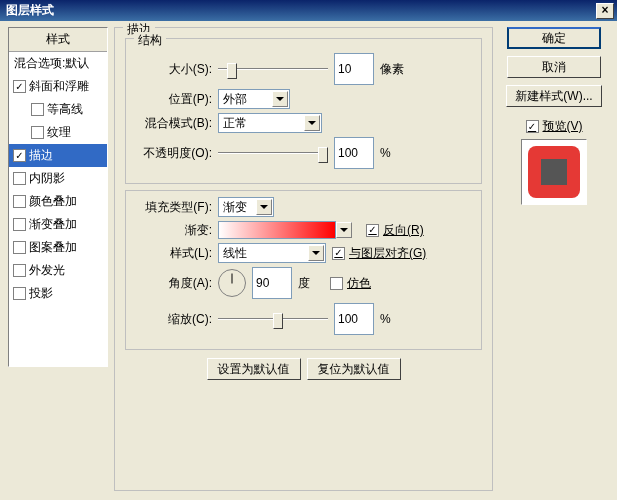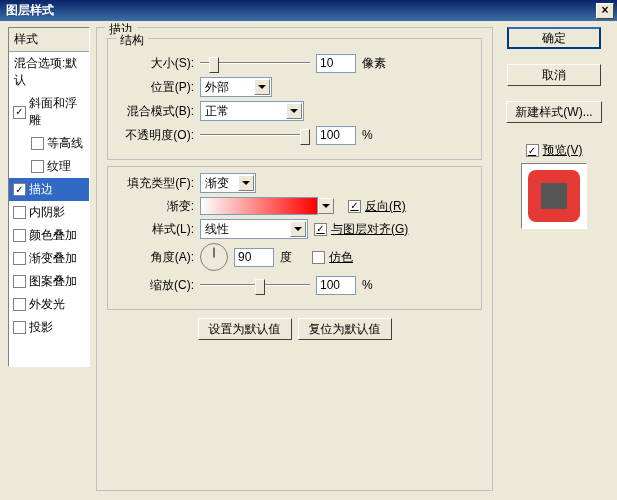--- a/index.html
+++ b/index.html
@@ -2,49 +2,49 @@
 <html><head>
 <meta charset="utf-8">
 <style>
 * { box-sizing: border-box; font-family: "SimSun", "Microsoft YaHei", sans-serif; font-size: 12px; }
 body { margin: 0; background: #ece9d8; width: 617px; height: 500px; overflow: hidden; }
 .titlebar { background: linear-gradient(#0a246a, #3b6ea5); height: 21px; display: flex; align-items: center; padding-left: 6px; color: #fff; font-weight: bold; }
 .titlebar .spacer { flex: 1; }
 .close-btn { width: 18px; height: 16px; background: #ece9d8; border: 1px solid #fff; border-right-color:#404040; border-bottom-color:#404040; margin-right: 3px; text-align: center; line-height: 13px; color:#000; font-weight:bold; font-family: Arial; cursor:pointer; }
 .content { padding: 6px 8px 8px 8px; background: #ece9d8; }
 .columns { display: flex; gap: 6px; }
-.left { width: 82px; }
+.left { width: 100px; text-align: center; }
 .middle { flex: 1; }
 .right { width: 110px; display:flex; flex-direction:column; align-items:center; }
 
 .listbox { border: 1px solid #808080; border-right-color:#fff; border-bottom-color:#fff; background:#fff; height: 340px; }
 .listbox .hdr { background:#ece9d8; border-bottom:1px solid #a0a0a0; padding:3px 5px; }
 .listbox .item { padding:3px 2px 3px 4px; display:flex; align-items:center; gap:3px; }
 .listbox .item.sub { padding-left: 22px; }
 .listbox .item.sel { background:#316ac5; color:#fff; }
 .listbox .item.nochk { padding-left: 5px; }
 .chk { width:13px; height:13px; border:1px solid #808080; background:#fff; display:inline-flex; align-items:center; justify-content:center; font-size:10px; line-height:10px; color:#000; cursor:pointer; flex-shrink:0; }
 .chk.checked::before { content:"✓"; }
 
 .groupbox { border:1px solid #bfbfbf; border-radius:0; position:relative; padding:10px 10px 10px 10px; margin-bottom:6px; }
 .groupbox > .legend { position:absolute; top:-7px; left:8px; background:#ece9d8; padding:0 4px; }
 
 .row { display:flex; align-items:center; margin:4px 0; gap:6px; }
 .lbl { width:76px; text-align:right; }
 .slider { flex:0 0 auto; width:110px; height:20px; position:relative; }
 .slider .track { position:absolute; top:9px; left:0; right:0; height:2px; background:#808080; border-bottom:1px solid #fff; }
 .slider .thumb { position:absolute; top:4px; width:10px; height:16px; background:#ece9d8; border:1px solid #404040; border-top-color:#fff; border-left-color:#fff; cursor:pointer; }
-.numbox { width:40px; height:19px; border:1px solid #7f9db9; background:#fff; padding:1px 3px; }
+.numbox { width:40px; height:32px; border:1px solid #7f9db9; background:#fff; padding:1px 3px; }
 .unit { }
 
 .dropdown { height:20px; border:1px solid #7f9db9; background:#fff; display:flex; align-items:center; padding-left:4px; position:relative; cursor:pointer; }
 .dropdown .arrow { position:absolute; right:1px; top:1px; width:16px; height:16px; background:#ece9d8; border:1px solid #fff; border-right-color:#808080; border-bottom-color:#808080; display:flex; align-items:center; justify-content:center; }
 .dropdown .arrow::after { content:""; border-left:4px solid transparent; border-right:4px solid transparent; border-top:4px solid #000; }
 
-.btn { min-width:94px; height:22px; background:#ece9d8; border:1px solid #404040; border-top-color:#fff; border-left-color:#fff; padding:2px 8px; margin-bottom:15px; cursor:pointer; text-align:center; }
+.btn { min-width:94px; height:22px; background:#ece9d8; border:1px solid #404040; border-top-color:#fff; border-left-color:#fff; padding:2px 8px; margin-bottom:7px; cursor:pointer; text-align:center; }
 .btn.default { border:2px solid #003c74; border-top-color:#316ac5; padding:1px 7px; }
 
 .preview { width:66px; height:66px; background:#fff; border:1px solid #808080; border-right-color:#fff; border-bottom-color:#fff; display:flex; align-items:center; justify-content:center; margin-top:4px; }
 .preview .outer { width:52px; height:52px; background:#e53935; border-radius:8px; display:flex; align-items:center; justify-content:center; }
 .preview .inner { width:26px; height:26px; background:#555; }
 
 .gradient-swatch { width:118px; height:18px; border:1px solid #7f9db9; background:linear-gradient(to right,#fff,#ff0000); position:relative; cursor:pointer; }
 .gradient-swatch .arrow { position:absolute; right:-17px; top:0; width:16px; height:16px; background:#ece9d8; border:1px solid #fff; border-right-color:#808080; border-bottom-color:#808080; display:flex; align-items:center; justify-content:center; }
 .gradient-swatch .arrow::after { content:""; border-left:4px solid transparent; border-right:4px solid transparent; border-top:4px solid #000; }
 

